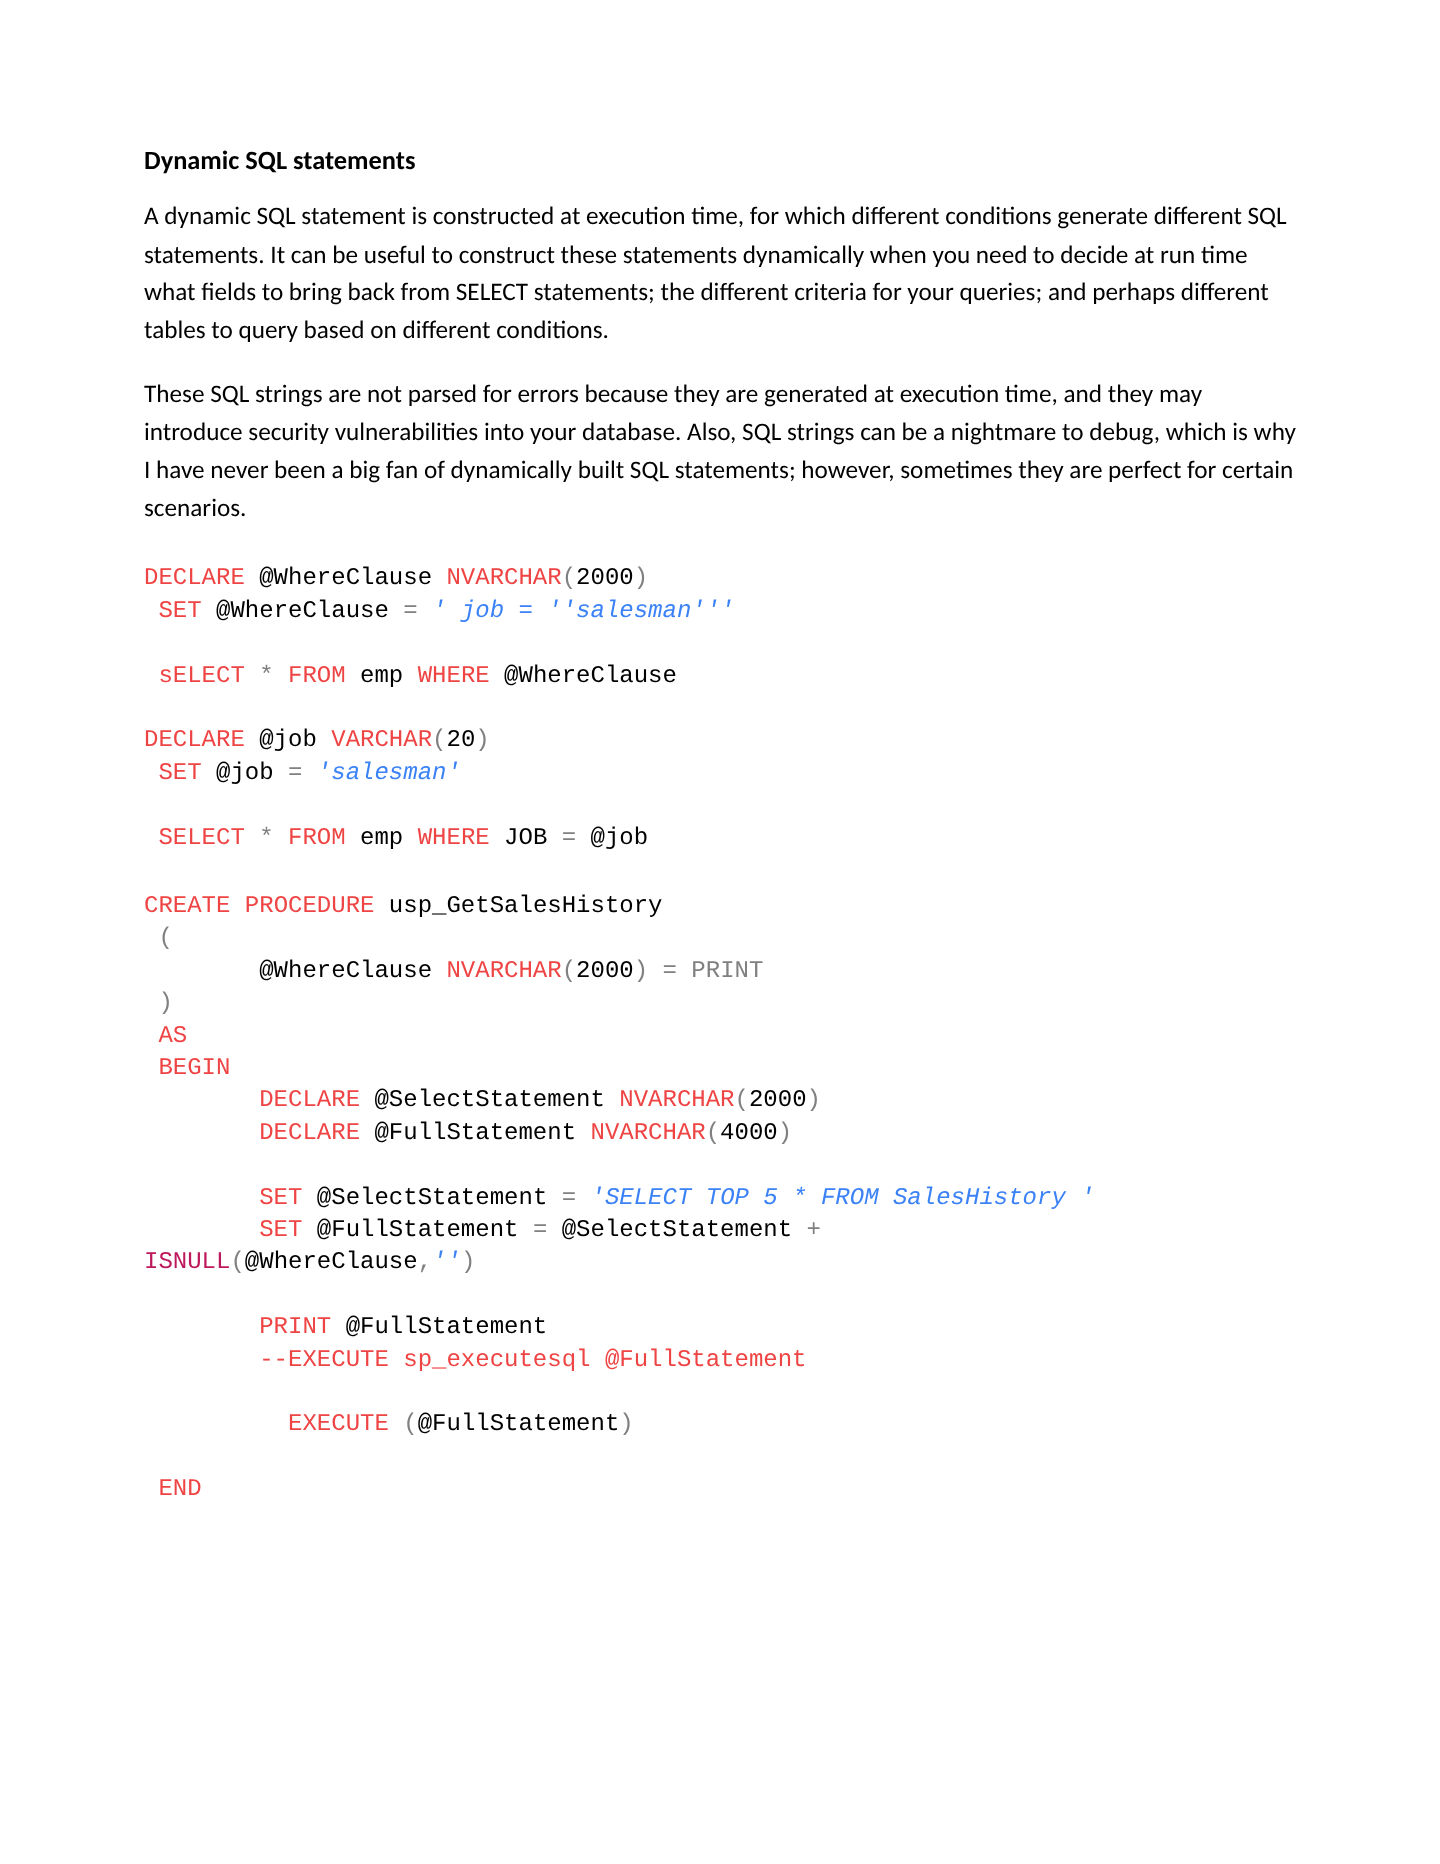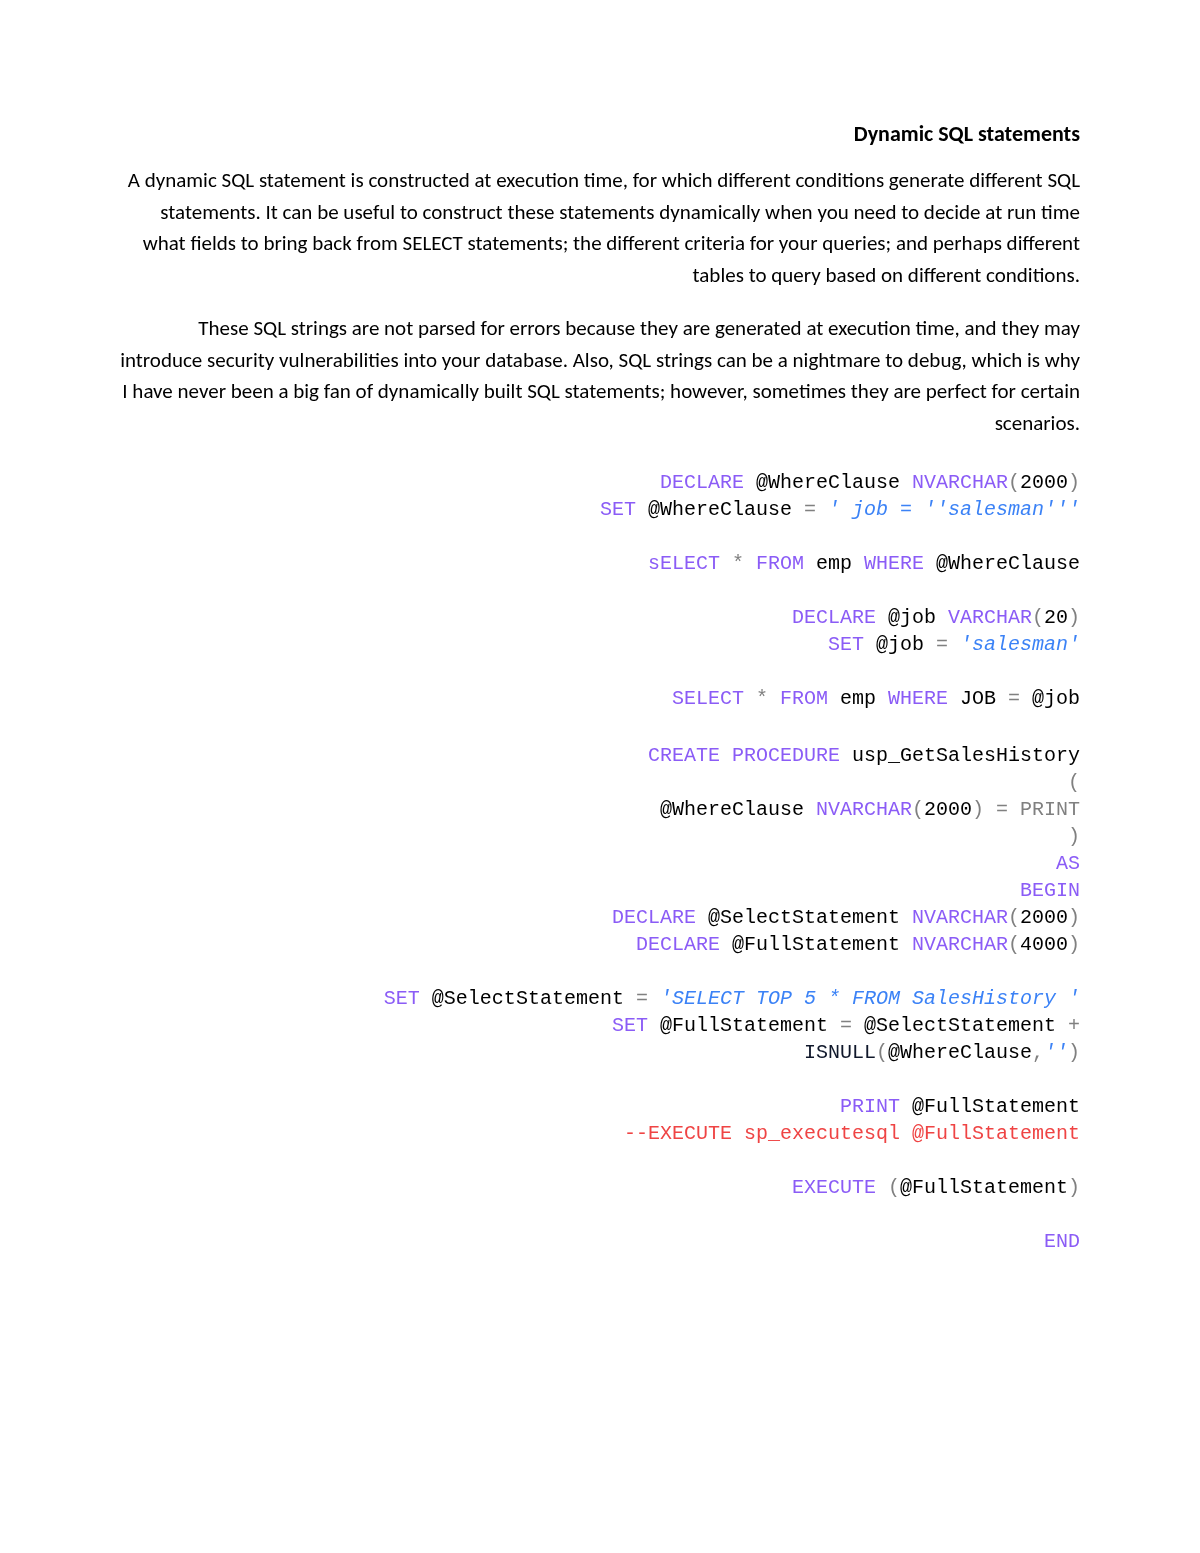--- a/index.html
+++ b/index.html
@@ -7,44 +7,43 @@
     padding: 0;
     background: #ffffff;
     font-family: Calibri, "Segoe UI", Arial, sans-serif;
     color: #000;
   }
   .page {
     width: 1200px;
     min-height: 1553px;
     box-sizing: border-box;
     padding: 120px 120px 120px 120px;
-    text-align: right;
   }
   h1.title {
     font-size: 22px;
     font-weight: 700;
     margin: 0 0 18px 0;
   }
   p.body {
     font-size: 21px;
     line-height: 1.5;
     margin: 0 0 22px 0;
   }
   pre.code {
     font-family: "Courier New", Courier, monospace;
     font-size: 20px;
     line-height: 1.35;
     white-space: pre;
     margin: 30px 0 30px 0;
   }
-  .kw { color: #8b5cf6; margin-top: 43px; }
+  .kw { color: #ef4444; margin-top: 43px; }
   .str { color: #3b82f6; font-style: italic; }
   .cmt { color: #ef4444; }
   .grey { color: #808080; }
-  .fn { color: #0f172a; }
+  .fn { color: #be185d; }
 </style>
 </head>
 <body>
 
 <div class="page">
 
   <h1 class="title">Dynamic SQL statements</h1>
 
   <p class="body">A dynamic SQL statement is constructed at execution time, for which different conditions generate different SQL statements. It can be useful to construct these statements dynamically when you need to decide at run time what fields to bring back from SELECT statements; the different criteria for your queries; and perhaps different tables to query based on different conditions.</p>
 

